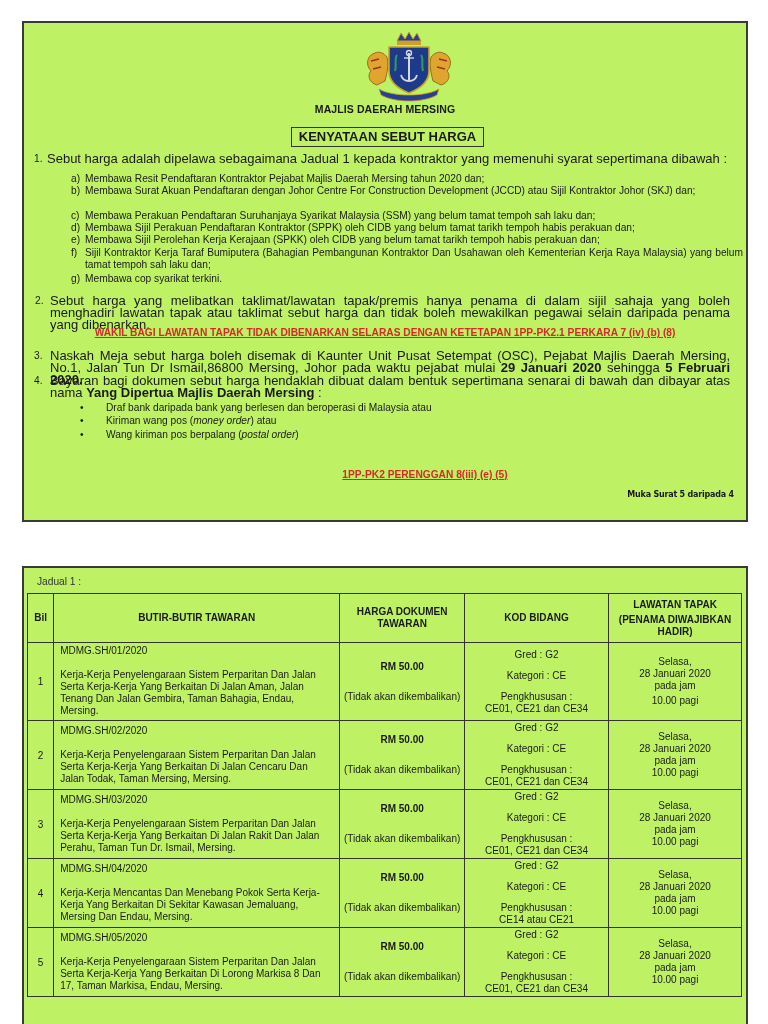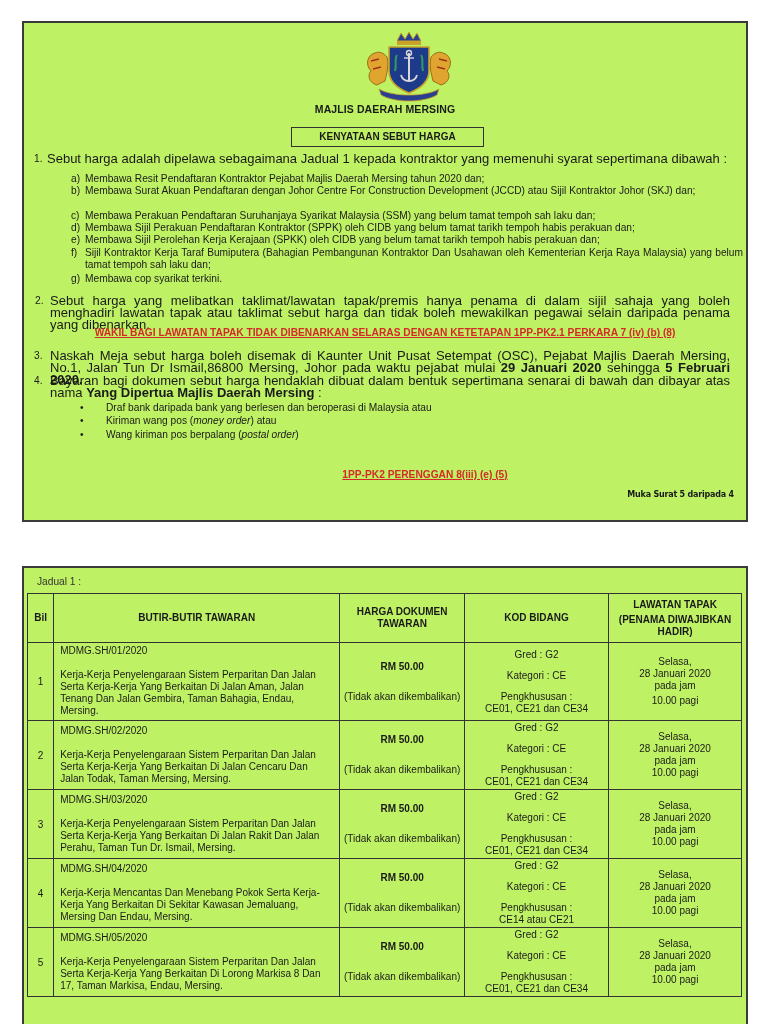--- a/index.html
+++ b/index.html
@@ -6,21 +6,21 @@
   html, body { width: 768px; height: 1024px; background: #ffffff; overflow: hidden; }
   body { position: relative; font-family: "Liberation Sans", sans-serif; color: #1a1a1a; }
 
   .page { position: absolute; left: 22px; width: 726px; border: 2px solid #3a3a3a; background: #bef264; }
   #page1 { top: 21px; height: 501px; }
   #page2 { top: 566px; height: 470px; border-bottom: none; }
 
   
   .crest { position: absolute; left: 333px; top: 8px; width: 104px; height: 72px; }
   .org-name { position: absolute; left: 0; right: 0; top: 80px; text-align: center; font-weight: bold; font-size: 10.5px; letter-spacing: 0.1px; }
-  .doc-title-box { position: absolute; left: 267px; top: 104px; width: 193px; height: 20px; border: 1.5px solid #333; text-align: center; font-weight: bold; font-size: 10px; line-height: 17px; }
+  .doc-title-box { position: absolute; left: 267px; top: 104px; width: 193px; height: 20px; border: 1.5px solid #333; text-align: center; font-weight: bold; font-size: 13px; line-height: 17px; }
 
   .p { position: absolute; font-size: 13px; line-height: 12px; }
   .num { position: absolute; font-size: 10.2px; }
   .sub { position: absolute; left: 47px; font-size: 10.2px; line-height: 11.6px; width: 660px; }
   .sub .lbl { position: absolute; left: 0; }
   .sub .txt { position: absolute; left: 14px; width: 658px; text-align: justify; }
   .red-center { position: absolute; left: 0; right: 0; text-align: center; color: #d42a2a; font-weight: bold; font-size: 10.2px; text-decoration: underline; }
   .bullet { position: absolute; left: 56px; font-size: 10.2px; }
   .bullet .dot { position: absolute; left: 0; }
   .bullet .btxt { position: absolute; left: 26px; white-space: nowrap; }

